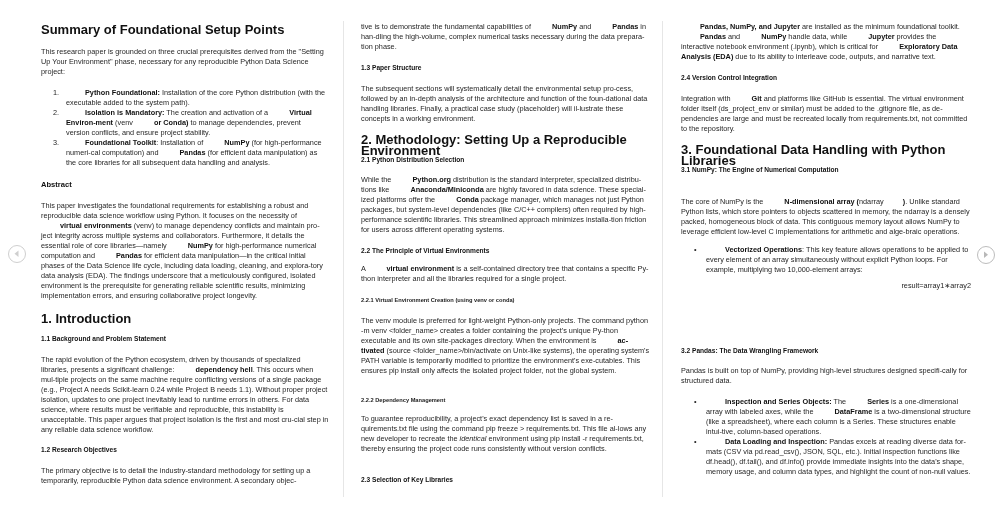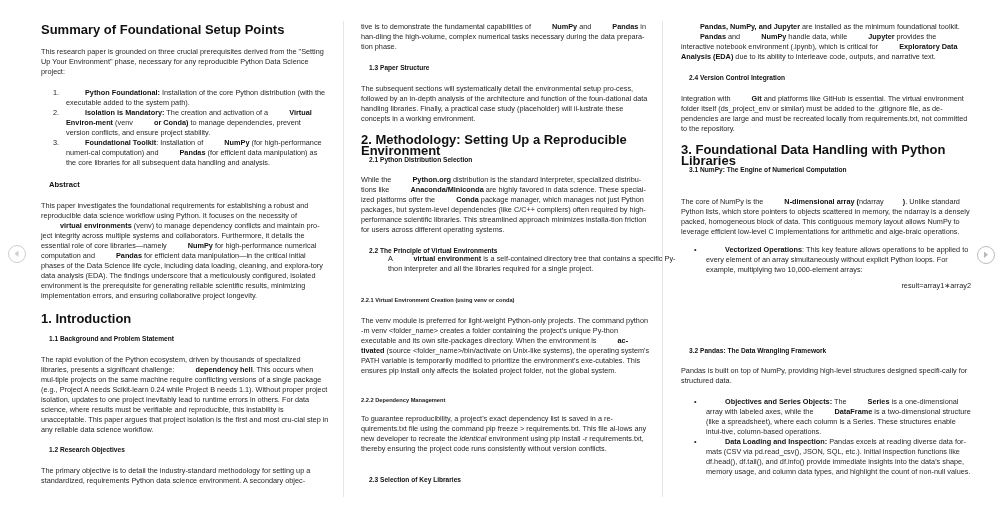--- a/index.html
+++ b/index.html
@@ -8,21 +8,21 @@
   .col { position:absolute; top:0; font-size:7.3px; line-height:10.05px; color:#262626; }
   .col1 { left:41px; width:285px; }
   .col2 { left:361px; width:285px; }
   .col3 { left:681px; width:285px; }
   .divider { position:absolute; top:21px; height:476px; width:1px; background:#e6e6e6; }
   .d1 { left:343px; } .d2 { left:662px; }
   p { margin:0; }
   b { font-weight:bold; color:#111;padding-left:19px; }
   .title { position:absolute; font-size:13px; font-weight:bold; color:#111; line-height:14px; }
   .h2 { position:absolute; font-size:13px; font-weight:bold; color:#111; line-height:11px; }
-  .h3 { position:absolute; font-size:7.1px; font-weight:bold; color:#111; line-height:10px;margin-left:8px; }
+  .h3 { position:absolute; font-size:7.1px; font-weight:bold; color:#111; line-height:10px; }
   .h4 { position:absolute; font-size:5.7px; font-weight:bold; color:#222; line-height:8px; }
   .para { position:absolute; }
   ol, ul { margin:0; padding:0; list-style:none; }
   .li { position:relative; padding-left:25px; }
   .li .num { position:absolute; left:12px; top:0; }
   .li .bul { position:absolute; left:13px; top:0; }
   .nav { position:absolute; width:18px; height:18px; border:1.3px solid #cfcfcf; border-radius:50%; box-sizing:border-box; cursor:pointer; }
   .nav svg { position:absolute; left:0; top:0; }
   .nav-left { left:8px; top:245px; }
   .nav-right { left:977px; top:246px; border-color:#bdbdbd; }
@@ -51,32 +51,32 @@
       <li class="li"><span class="num">1.</span><span><b>Python Foundational:</b> Installation of the core Python distribution (with the executable added to the system path).</span></li>
       <li class="li"><span class="num">2.</span><span><b>Isolation is Mandatory:</b> The creation and activation of a <b>Virtual Environ-ment</b> (venv <b>or Conda)</b> to manage dependencies, prevent version conflicts, and ensure project stability.</span></li>
       <li class="li"><span class="num">3.</span><span><b>Foundational Toolkit</b>: Installation of <b>NumPy</b> (for high-performance numeri-cal computation) and <b>Pandas</b> (for efficient data manipulation) as the core libraries for all subsequent data handling and analysis.</span></li>
     </ol>
   <div class="h3" style="top:180px;font-size:7.6px;">Abstract</div>
   <p class="para" style="top:201px;width:288px;">This paper investigates the foundational requirements for establishing a robust and reproducible data science workflow using Python. It focuses on the necessity of <b>virtual environments</b> (venv) to manage dependency conflicts and maintain pro-ject integrity across multiple systems and collaborators. Furthermore, it details the essential role of core libraries—namely <b>NumPy</b> for high-performance numerical computation and <b>Pandas</b> for efficient data manipulation—in the critical initial phases of the Data Science life cycle, including data loading, cleaning, and explora-tory data analysis (EDA). The findings underscore that a meticulously configured, isolated environment is the prerequisite for generating reliable scientific results, minimizing implementation errors, and ensuring collaborative project longevity.</p>
   <div class="h2" style="top:313px;">1. Introduction</div>
   <div class="h3" style="top:334px;font-size:6.6px;">1.1 Background and Problem Statement</div>
   <p class="para" style="top:355px;width:288px;">The rapid evolution of the Python ecosystem, driven by thousands of specialized libraries, presents a significant challenge: <b>dependency hell</b>. This occurs when mul-tiple projects on the same machine require conflicting versions of a single package (e.g., Project A needs Scikit-learn 0.24 while Project B needs 1.1). Without proper project isolation, updates to one project inevitably lead to runtime errors in others. For data science, where results must be verifiable and reproducible, this instability is unacceptable. This paper argues that project isolation is the first and most cru-cial step in any reliable data science workflow.</p>
   <div class="h3" style="top:445px;font-size:6.6px;">1.2 Research Objectives</div>
-  <p class="para" style="top:466px;width:288px;">The primary objective is to detail the industry-standard methodology for setting up a standardized, requirements Python data science environment. A secondary objec-</p>
+  <p class="para" style="top:466px;width:288px;">The primary objective is to detail the industry-standard methodology for setting up a temporarily, reproducible Python data science environment. A secondary objec-</p>
 </div>
 
 <div class="col col2">
   <p class="para" style="top:22px;width:290px;">tive is to demonstrate the fundamental capabilities of <b>NumPy</b> and <b>Pandas</b> in han-dling the high-volume, complex numerical tasks necessary during the data prepara-tion phase.</p>
   <div class="h3" style="top:63px;font-size:6.6px;">1.3 Paper Structure</div>
   <p class="para" style="top:84px;width:290px;">The subsequent sections will systematically detail the environmental setup pro-cess, followed by an in-depth analysis of the architecture and function of the foun-dational data handling libraries. Finally, a practical case study (placeholder) will il-lustrate these concepts in a working environment.</p>
   <div class="h2" style="top:134px;">2. Methodology: Setting Up a Reproducible Environment</div>
   <div class="h3" style="top:155px;font-size:6.6px;">2.1 Python Distribution Selection</div>
   <p class="para" style="top:175px;width:290px;">While the <b>Python.org</b> distribution is the standard interpreter, specialized distribu-tions like <b>Anaconda/Miniconda</b> are highly favored in data science. These special-ized platforms offer the <b>Conda</b> package manager, which manages not just Python packages, but system-level dependencies (like C/C++ compilers) often required by high-performance scientific libraries. This streamlined approach minimizes installa-tion friction for users across different operating systems.</p>
   <div class="h3" style="top:246px;font-size:6.6px;">2.2 The Principle of Virtual Environments</div>
-  <p class="para" style="top:254px;width:290px;margin-left:27px;">A <b>virtual environment</b> is a self-contained directory tree that contains a specific Py-thon interpreter and all the libraries required for a single project.</p>
+  <p class="para" style="top:264px;width:290px;">A <b>virtual environment</b> is a self-contained directory tree that contains a specific Py-thon interpreter and all the libraries required for a single project.</p>
   <div class="h4" style="top:296px;">2.2.1 Virtual Environment Creation (using venv or conda)</div>
   <p class="para" style="top:316px;width:290px;">The venv module is preferred for light-weight Python-only projects. The command python -m venv &lt;folder_name&gt; creates a folder containing the project's unique Py-thon executable and its own site-packages directory. When the environment is <b>ac-tivated</b> (source &lt;folder_name&gt;/bin/activate on Unix-like systems), the operating system's PATH variable is temporarily modified to prioritize the environment's exe-cutables. This ensures pip install only affects the isolated project folder, not the global system.</p>
   <div class="h4" style="top:396px;">2.2.2 Dependency Management</div>
   <p class="para" style="top:414px;width:290px;">To guarantee reproducibility, a project's exact dependency list is saved in a re-quirements.txt file using the command pip freeze &gt; requirements.txt. This file al-lows any new developer to recreate the <i>identical</i> environment using pip install -r requirements.txt, thereby ensuring the project code runs consistently without version conflicts.</p>
   <div class="h3" style="top:475px;font-size:6.6px;">2.3 Selection of Key Libraries</div>
 </div>
 
 <div class="col col3">
   <p class="para" style="top:22px;width:290px;"><b>Pandas, NumPy, and Jupyter</b> are installed as the minimum foundational toolkit. <b>Pandas</b> and <b>NumPy</b> handle data, while <b>Jupyter</b> provides the interactive notebook environment (.ipynb), which is critical for <b>Exploratory Data Analysis (EDA)</b> due to its ability to interleave code, outputs, and narrative text.</p>
   <div class="h3" style="top:73px;font-size:6.6px;">2.4 Version Control Integration</div>
@@ -87,16 +87,16 @@
   <ul class="para" style="top:245px;width:290px;">
     <li class="li">
       <span class="bul">•</span>
       <p><b>Vectorized Operations</b>: This key feature allows operations to be applied to every element of an array simultaneously without explicit Python loops. For example, multiplying two 10,000-element arrays:</p>
       <p style="margin-top:6px;text-align:right;">result=array1∗array2</p>
     </li>
   </ul>
   <div class="h3" style="top:346px;font-size:6.6px;">3.2 Pandas: The Data Wrangling Framework</div>
   <p class="para" style="top:366px;width:290px;">Pandas is built on top of NumPy, providing high-level structures designed specifi-cally for structured data.</p>
   <ul class="para" style="top:397px;width:290px;" id="pandas-list">
-      <li class="li"><span class="bul">•</span><span><b>Objectives and Series Objects:</b> The <b>Series</b> is a one-dimensional array with labeled axes, while the <b>DataFrame</b> is a two-dimensional structure (like a spreadsheet), where each column is a Series. These structures enable intui-tive, column-based operations.</span></li>
+      <li class="li"><span class="bul">•</span><span><b>Inspection and Series Objects:</b> The <b>Series</b> is a one-dimensional array with labeled axes, while the <b>DataFrame</b> is a two-dimensional structure (like a spreadsheet), where each column is a Series. These structures enable intui-tive, column-based operations.</span></li>
       <li class="li"><span class="bul">•</span><span><b>Data Loading and Inspection:</b> Pandas excels at reading diverse data for-mats (CSV via pd.read_csv(), JSON, SQL, etc.). Initial inspection functions like df.head(), df.tail(), and df.info() provide immediate insights into the data's shape, memory usage, and column data types, and highlight the count of non-null values.</span></li>
     </ul>
 </div>
 
 </body></html>

